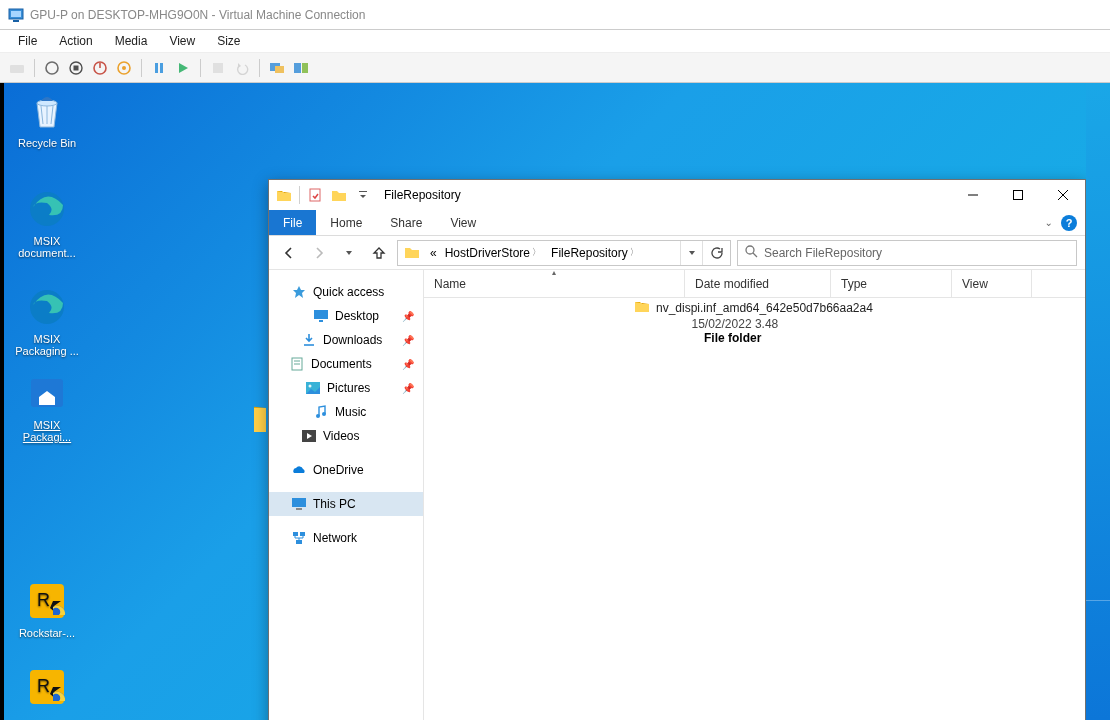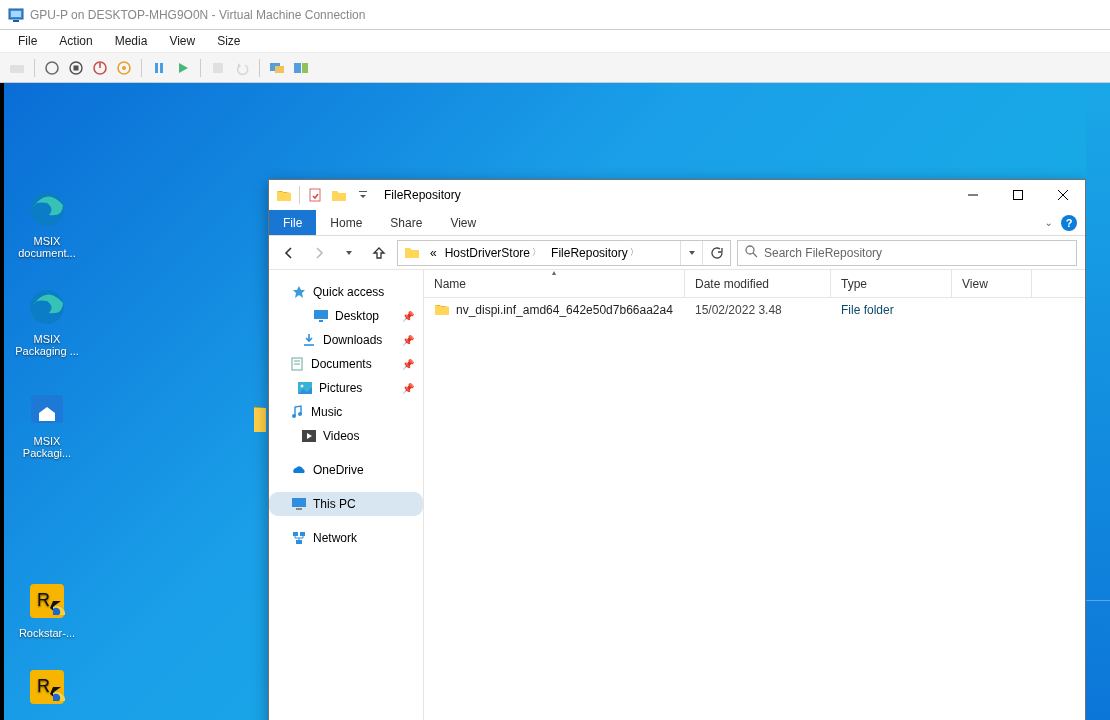--- a/index.html
+++ b/index.html
@@ -57,36 +57,36 @@
   .crumb .chev{margin:0 2px;color:#666;font-size:9px;}
   .addr-box .dd{width:22px;display:flex;align-items:center;justify-content:center;border-left:1px solid #e0e0e0;height:100%;}
   .addr-box .ref{width:26px;display:flex;align-items:center;justify-content:center;border-left:1px solid #e0e0e0;height:100%;}
   .search-box{width:340px;height:26px;border:1px solid #c8c8c8;display:flex;align-items:center;font-size:12px;color:#666;padding:0 6px;gap:6px;text-align:right;}
   
   .ex-body{flex:1; display:flex;}
   .nav-pane{width:155px; border-right:1px solid #e5e5e5; padding:10px 0; font-size:12px;}
   .np-item{display:flex;align-items:center;height:24px;padding:0 12px 0 20px; gap:6px; position:relative;}
   .np-item.head{padding-left:22px;}
   .np-item .ic{width:16px;height:16px;display:inline-flex;align-items:center;justify-content:center;}
-  .np-item.sel{background:#d8e6f2;border-radius:9px;}
+  .np-item.sel{background:#d8e6f2;}
   .np-item .pin{position:absolute;right:8px;color:#777;font-size:10px;}
   .np-spacer{height:10px;}
   .contents{flex:1;}
   .cols{height:28px;border-bottom:1px solid #e5e5e5;display:flex;align-items:center;font-size:12px;color:#333;}
   .col{padding:0 10px;border-right:1px solid #e5e5e5;height:100%;display:flex;align-items:center;position:relative;}
   .col.name{width:261px;}
   .col.date{width:146px;}
   .col.type{width:121px;}
   .col.size{width:80px;}
   .sort-mark{position:absolute;top:-2px;left:50%;transform:translateX(-50%);font-size:8px;color:#666;}
-  .row{height:24px;display:flex;align-items:center;font-size:12px;color:#222;}
+  .row{height:24px;display:flex;align-items:center;font-size:12px;color:#222;flex-direction:column;}
   .row .c{padding:0 10px;}
   .row .c.name{width:261px;display:flex;align-items:center;gap:6px;white-space:nowrap}
   .row .c.date{width:146px;color:#444;}
-  .row .c.type{width:121px;color:#0c4a6e;}
+  .row .c.type{width:121px;color:#000000;font-weight:bold;}
   .row .c.size{width:80px;}
 </style>
 </head>
 <body>
 
 <div class="vmc-window">
   <div class="vmc-titlebar">
     <span class="vmc-title-icon">
       <svg viewBox="0 0 16 16">
           <rect x="1" y="2" width="14" height="10" fill="#3a8fd8" stroke="#1860a5"></rect>
@@ -169,39 +169,50 @@
           <rect x="1" y="2" width="7" height="10" fill="#3a8fd8"></rect>
           <rect x="9" y="2" width="6" height="10" fill="#7fb83f"></rect>
         </svg>
       </div>
   </div>
 
   <div class="guest-area">
     <div class="guest-border"></div>
     <div class="guest-desktop">
 
+      <div class="di" style="left:6px;top:6px;">
+        <div class="img">
+            <svg width="40" height="40" viewBox="0 0 40 40">
+              <path d="M10 12 h20 l-3 24 h-14 z" fill="#e7f3ff" stroke="#8cb7dd"></path>
+              <ellipse cx="20" cy="12" rx="10" ry="3" fill="#cfe8ff" stroke="#8cb7dd"></ellipse>
+              <path d="M14 15 l2 18 M20 15 v18 M26 15 l-2 18" stroke="#8cb7dd" fill="none"></path>
+              <path d="M14 10 q6 -8 12 0" fill="#2d76c6"></path>
+            </svg>
+          </div>
+        <span>Recycle Bin</span>
+      </div>
       <div class="di" style="left:6px;top:104px;">
         <div class="img">
             <svg width="40" height="40" viewBox="0 0 40 40">
               <circle cx="20" cy="20" r="17" fill="#0b7dc7"></circle>
               <path d="M6 18 Q20 -2 36 16 Q36 28 22 26 Q28 20 20 14 Q8 12 6 18" fill="#36c2b4"></path>
             </svg>
           </div>
         <span>MSIX document...</span>
       </div>
       <div class="di" style="left:6px;top:202px;">
         <div class="img">
             <svg width="40" height="40" viewBox="0 0 40 40">
               <circle cx="20" cy="20" r="17" fill="#0b7dc7"></circle>
               <path d="M6 18 Q20 -2 36 16 Q36 28 22 26 Q28 20 20 14 Q8 12 6 18" fill="#36c2b4"></path>
             </svg>
           </div>
         <span>MSIX Packaging ...</span>
       </div>
-      <div class="di" style="left:6px;top:304px;">
+      <div class="di" style="left:6px;top:288px;text-decoration:underline;">
         <div class="img">
             <svg width="40" height="40" viewBox="0 0 40 40">
               <rect x="4" y="6" width="32" height="28" rx="3" fill="#1e78d6"></rect>
               <path d="M12 24 l8 -6 l8 6 v8 h-16z M17 26 h6 v6 h-6z" fill="#fff"></path>
             </svg>
           </div>
         <span>MSIX Packagi...</span>
       </div>
       <div class="di" style="left:6px;top:496px;">
         <div class="img">
@@ -386,32 +397,32 @@
                 <span class="ic">
                   <svg width="12" height="14">
                     <rect x="1" y="1" width="10" height="12" fill="#fff" stroke="#6a9"></rect>
                     <line x1="3" y1="4" x2="9" y2="4" stroke="#6a9"></line>
                     <line x1="3" y1="7" x2="9" y2="7" stroke="#6a9"></line>
                   </svg>
                 </span>
                 <span>Documents</span>
                 <span class="pin">📌</span>
               </div>
-            <div class="np-item" style="padding-left:28px">
+            <div class="np-item" style="padding-left:36px">
                 <span class="ic">
                   <svg width="14" height="12">
                     <rect x="0" y="0" width="14" height="12" fill="#39b2d7"></rect>
                     <circle cx="4" cy="4" r="1.5" fill="#fffd"></circle>
                     <path d="M0 12l5-5 4 3 5-5v7z" fill="#2d8fdd"></path>
                   </svg>
                 </span>
                 <span>Pictures</span>
                 <span class="pin">📌</span>
               </div>
-            <div class="np-item" style="padding-left:20px">
+            <div class="np-item" style="padding-left:44px">
                 <span class="ic">
                   <svg width="12" height="14">
                     <path d="M4 11V2l6-1v8" fill="none" stroke="#2d8fdd" stroke-width="1.4"></path>
                     <circle cx="3" cy="11" r="2" fill="#2d8fdd"></circle>
                     <circle cx="9" cy="9" r="2" fill="#2d8fdd"></circle>
                   </svg>
                 </span>
                 <span>Music</span>
               </div>
             <div class="np-item" style="padding-left:32px">

